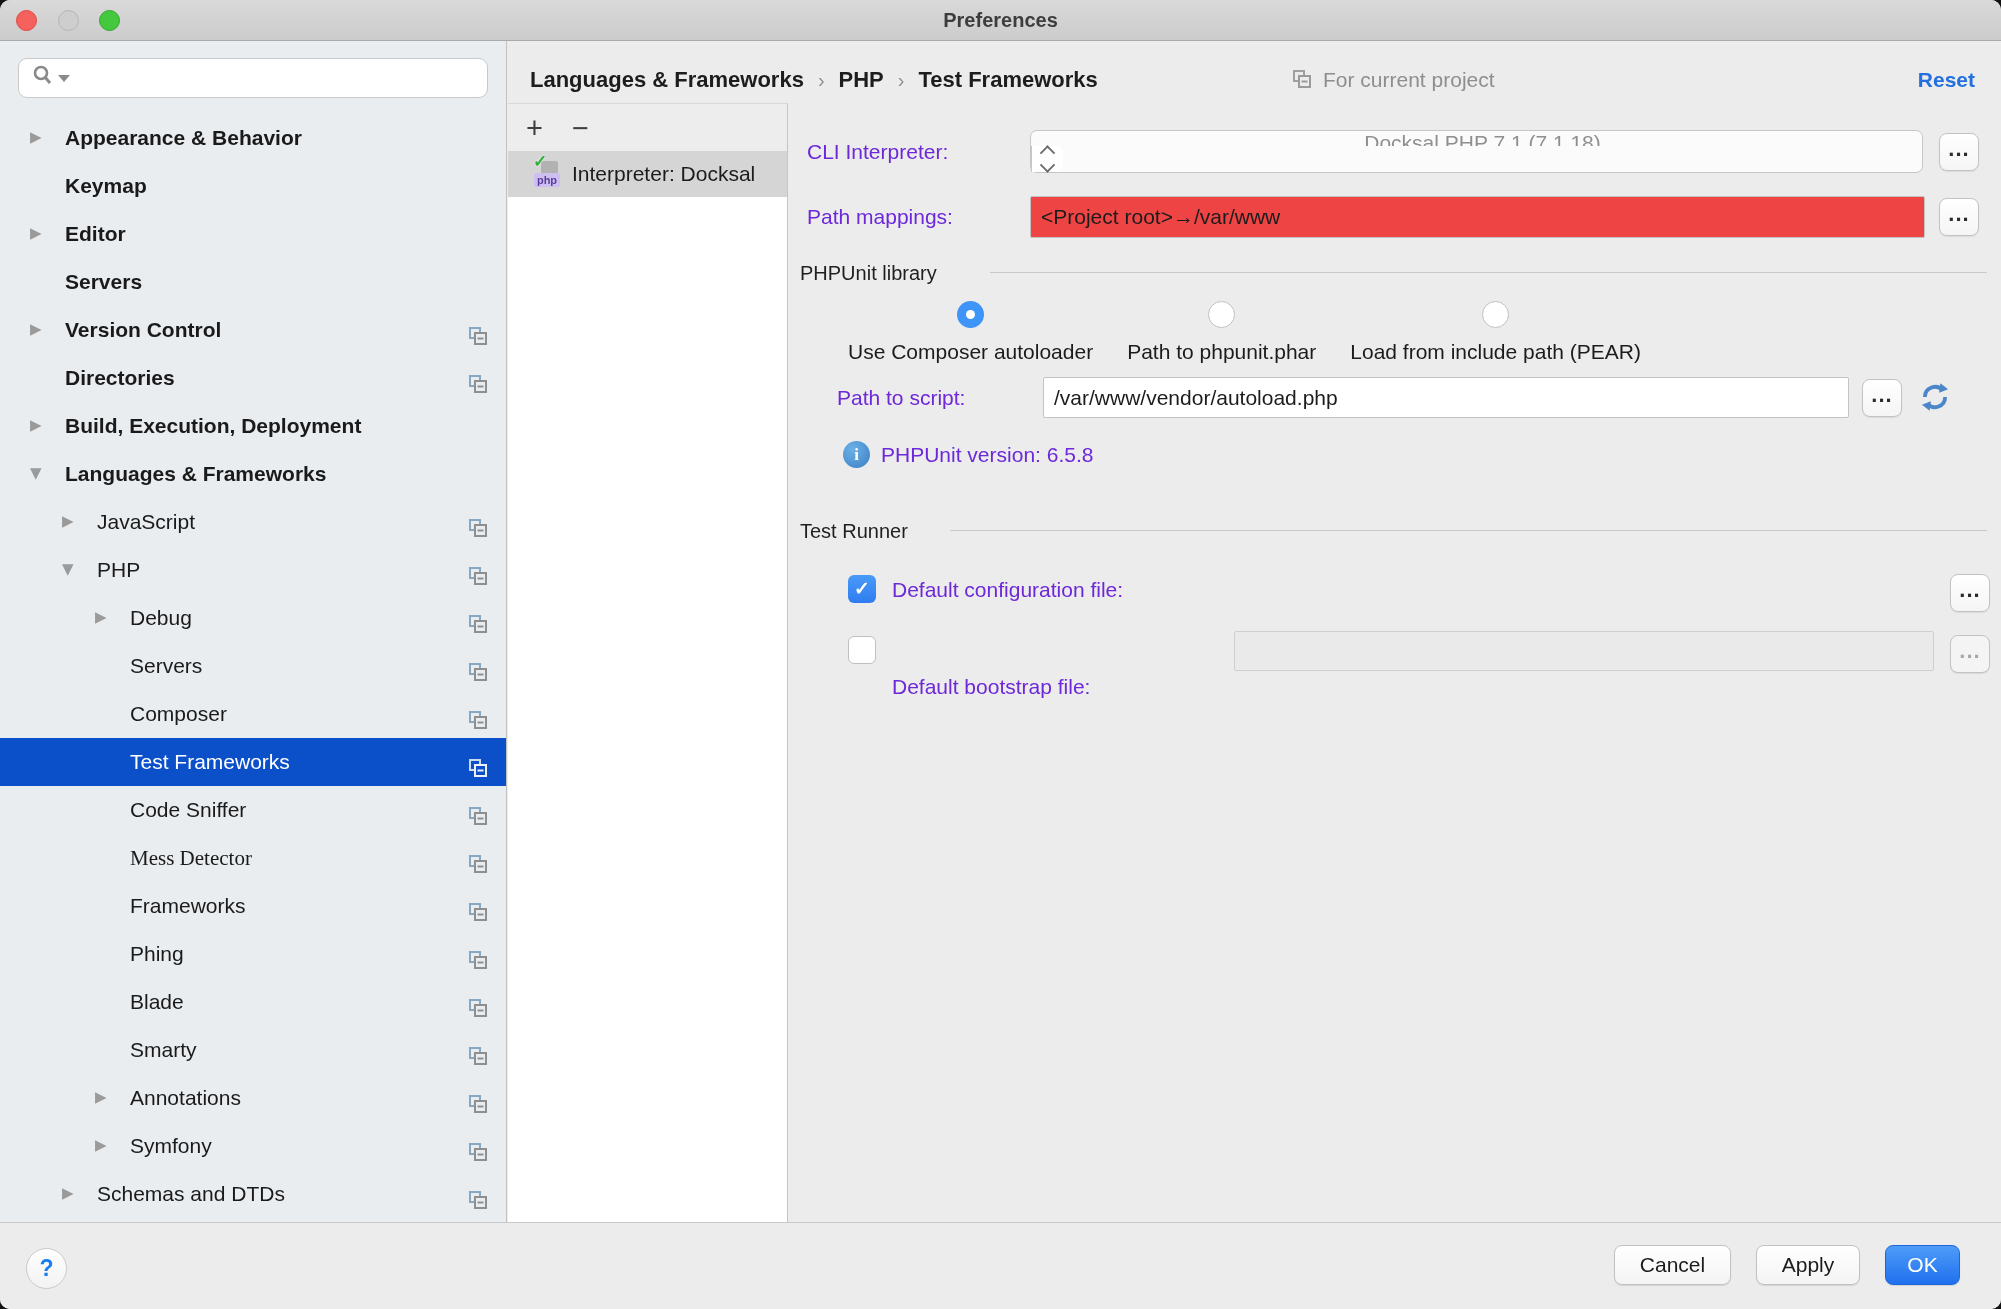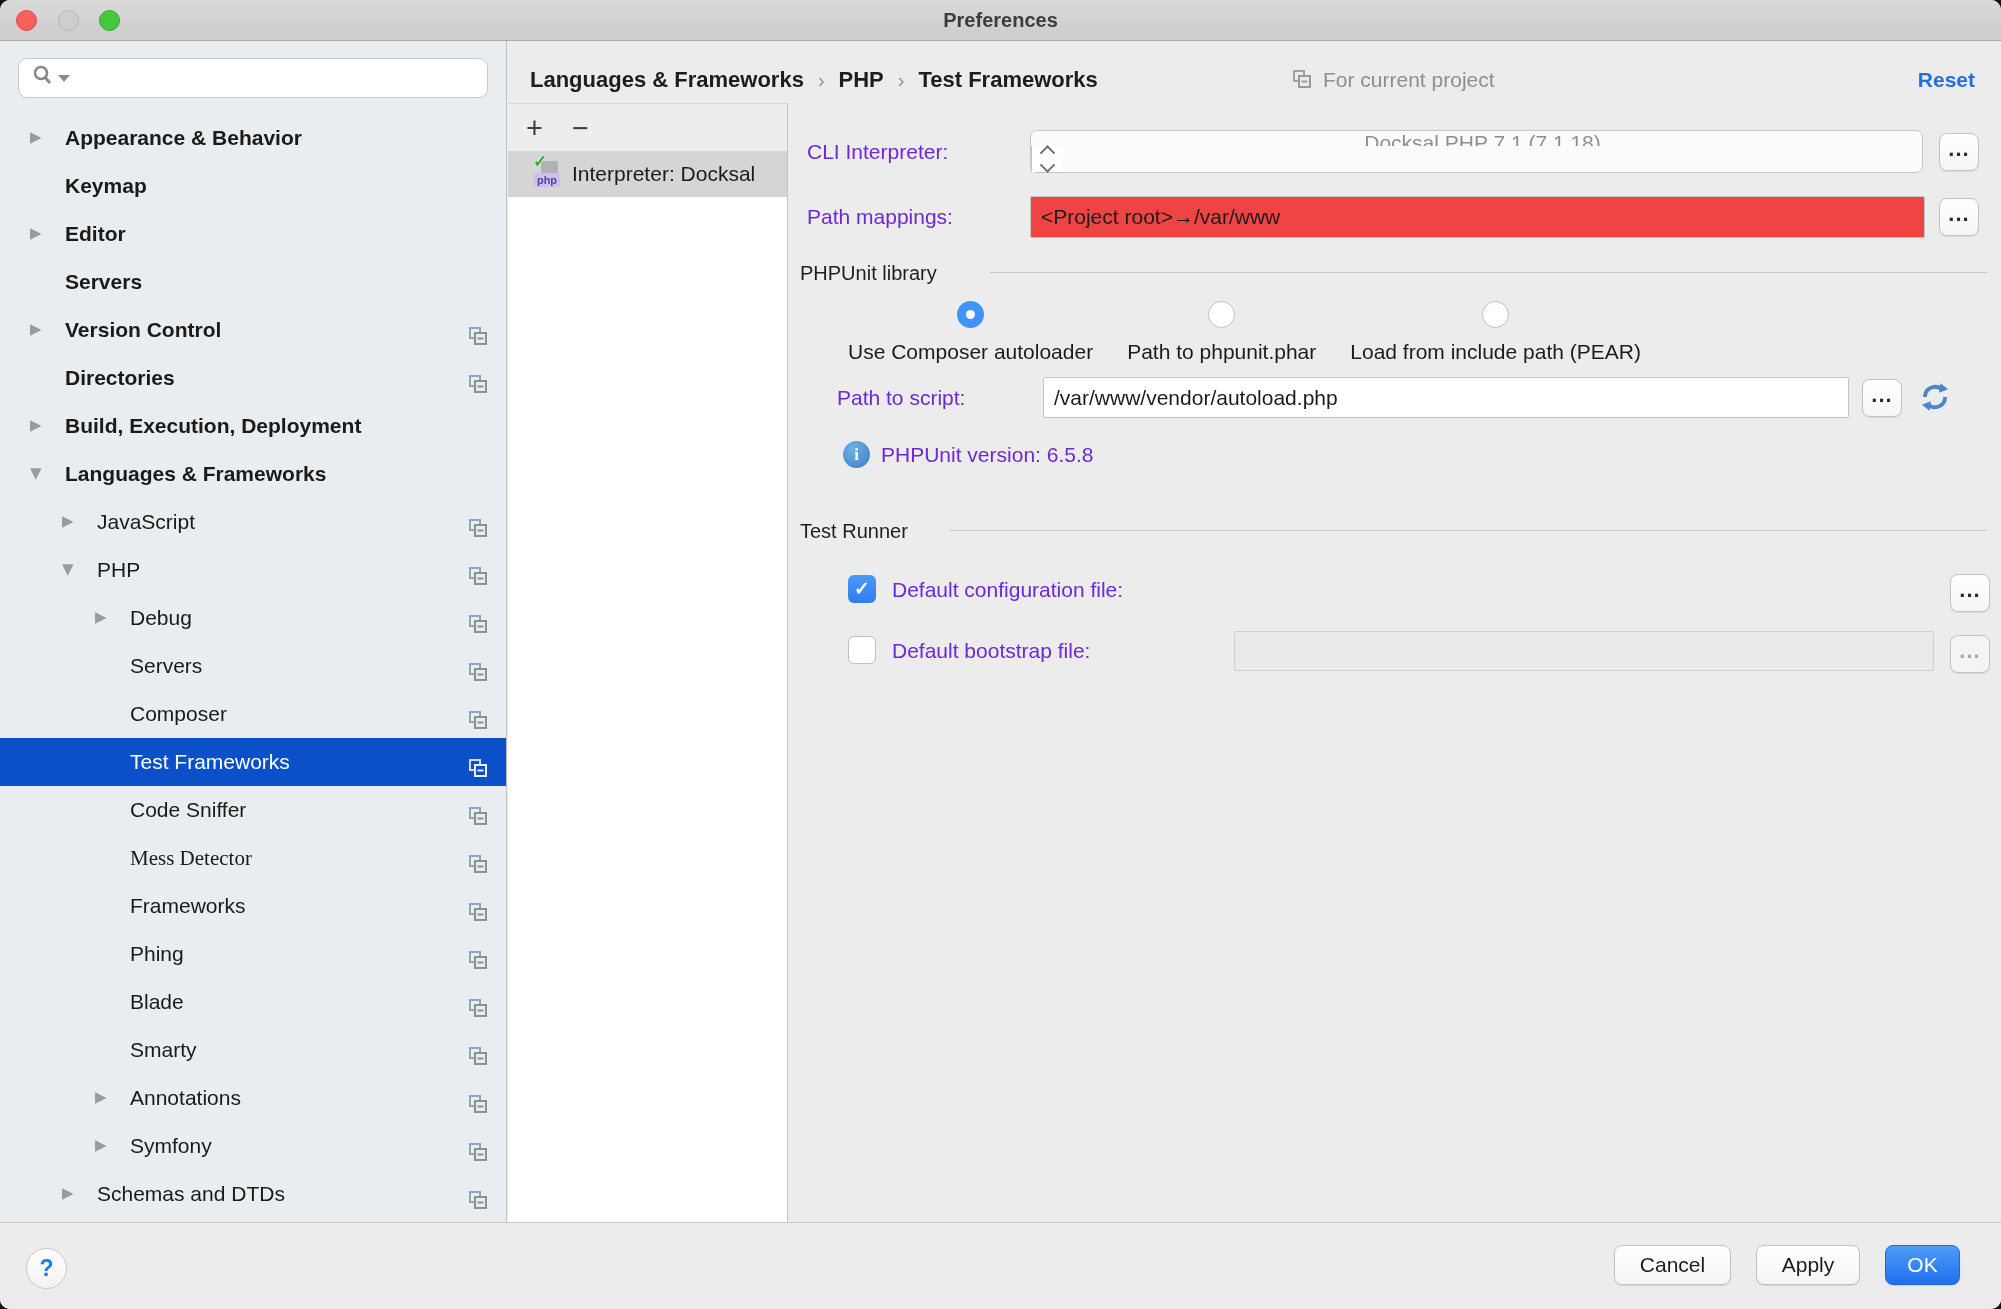--- a/index.html
+++ b/index.html
@@ -377,21 +377,21 @@
   <div class="rlabel" style="left:881px;top:441px;height:28px;line-height:28px;">PHPUnit version: 6.5.8</div>
 
   <div class="section-title" style="left:800px;top:516px;height:30px;line-height:30px;">Test Runner</div>
   <div class="section-line" style="left:950px;top:530px;width:1037px;"></div>
 
   <div class="checkbox on" style="left:848px;top:575px;">✓</div>
   <div class="rlabel" style="left:892px;top:568px;height:44px;line-height:44px;">Default configuration file:</div>
   <div class="browse" style="left:1950px;top:574px;">...</div>
 
   <div class="checkbox" style="left:848px;top:636px;"></div>
-  <div class="rlabel" style="left:892px;top:629px;height:44px;line-height:44px;">Default bootstrap file:</div>
+  <div class="rlabel" style="left:892px;top:665px;height:44px;line-height:44px;">Default bootstrap file:</div>
   <div class="field disabled" style="left:1234px;top:631px;width:700px;height:40px;"></div>
   <div class="browse disabled" style="left:1950px;top:635px;">...</div>
 
   <div class="footer">
     <div class="helpbtn">?</div>
     <div class="btn" style="left:1614px;width:117px;">Cancel</div>
     <div class="btn" style="left:1756px;width:104px;">Apply</div>
     <div class="btn primary" style="left:1885px;width:75px;">OK</div>
   </div>
 

